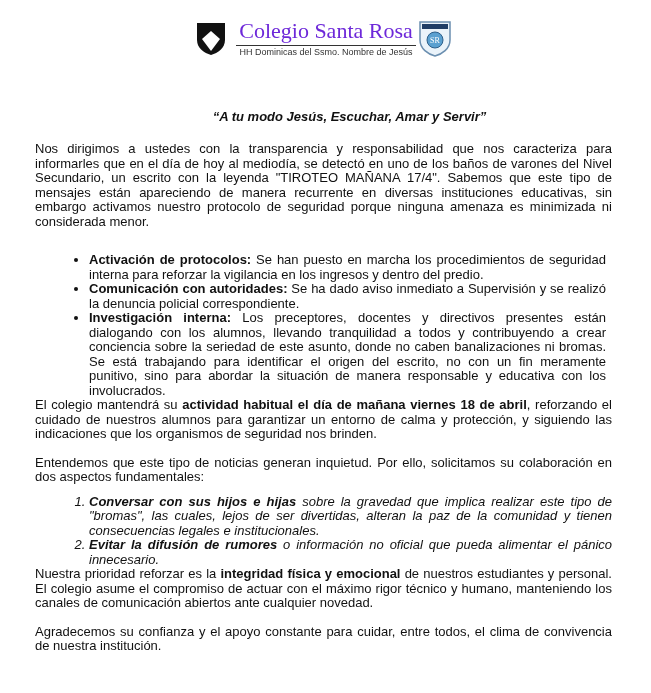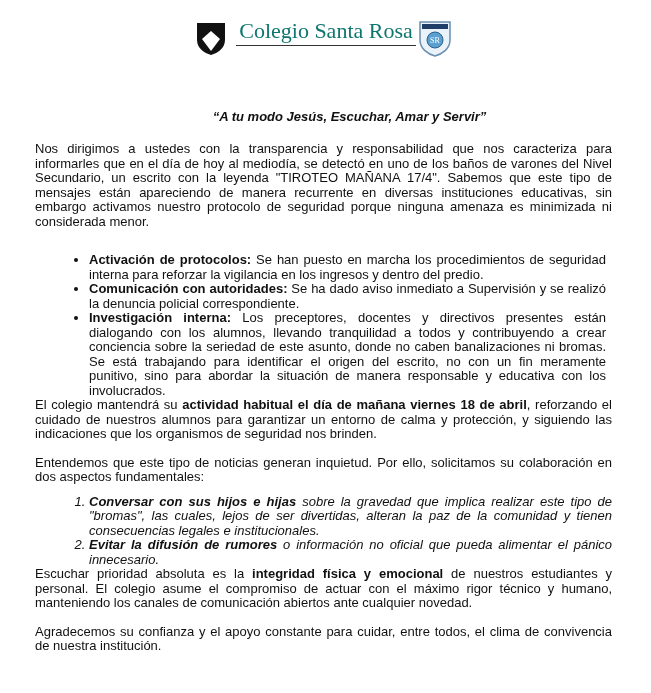--- a/index.html
+++ b/index.html
@@ -1,21 +1,21 @@
 <!DOCTYPE html>
 <html><head>
 <meta charset="utf-8">
 <style>
   html, body { margin:0; padding:0; background:#ffffff; }
   body { width:651px; height:693px; overflow:hidden; position:relative;
          font-family:"Liberation Sans", sans-serif; color:#111; }
   .header { position:absolute; top:18px; left:196px; width:272px; height:42px; }
   .shield-left { position:absolute; left:0; top:4px; width:30px; height:34px; }
   .title-block { position:absolute; left:40px; top:0; width:180px; }
-  .school-name { font-family:"Liberation Serif", serif; font-size:22px; color:#0f766e; line-height:26px; text-align:center; }
+  .school-name { font-family:"Liberation Serif", serif; font-size:22px; color:#6d28d9; line-height:26px; text-align:center; }
   .title-rule { height:1px; background:#333; margin:1px 0 1px 0; }
   .school-sub { font-size:9px; color:#333; text-align:center; line-height:11px; }
   .shield-right { position:absolute; left:222px; top:2px; width:34px; height:38px; }
 
   .motto { position:absolute; top:109px; left:0; width:651px; text-align:center;
            font-weight:bold; font-style:italic; font-size:13px;padding-left:24px; }
 
   .content { position:absolute; top:142px; left:35px; width:577px; font-size:13px; line-height:14.5px; }
   .content p { margin:0; text-align:justify; }
   .gap { height:14px; }
@@ -29,20 +29,21 @@
 <body>
 
 <div class="header">
   <svg class="shield-left" viewBox="0 0 30 34">
     <path d="M1 1 H29 V18 C29 26 22 31 15 33 C8 31 1 26 1 18 Z" fill="#111"></path>
     <path d="M15 9 L24 17 L15 29 L6 17 Z" fill="#fff"></path>
   </svg>
   <div class="title-block">
     <div class="school-name">Colegio Santa Rosa</div>
     <div class="title-rule"></div>
+    <div class="school-sub">HH Dominicas del Ssmo. Nombre de Jesús</div>
   </div>
   <svg class="shield-right" viewBox="0 0 34 38">
     <path d="M2 2 H32 V20 C32 29 24 34 17 36 C10 34 2 29 2 20 Z" fill="#eaf3fa" stroke="#6b8fb0" stroke-width="1.5"></path>
     <rect x="4" y="4" width="26" height="5" fill="#1f3d66"></rect>
     <circle cx="17" cy="20" r="8" fill="#5aa0d0" stroke="#2d5f8a" stroke-width="1"></circle>
     <text x="17" y="23" font-size="8" text-anchor="middle" fill="#fff" font-family="Liberation Serif, serif">SR</text>
   </svg>
 </div>
 
 <div class="motto">“A tu modo Jesús, Escuchar, Amar y Servir”</div>
@@ -59,17 +60,17 @@
 
   <p><span>El colegio mantendrá su </span><b>actividad habitual el día de mañana viernes 18 de abril</b><span>, reforzando el cuidado de nuestros alumnos para garantizar un entorno de calma y protección, y siguiendo las indicaciones que los organismos de seguridad nos brinden.</span></p>
   <div class="gap"></div>
   <p>Entendemos que este tipo de noticias generan inquietud. Por ello, solicitamos su colaboración en dos aspectos fundamentales:</p>
 
   <ol class="asks">
     <li><b>Conversar con sus hijos e hijas</b><span> sobre la gravedad que implica realizar este tipo de "bromas", las cuales, lejos de ser divertidas, alteran la paz de la comunidad y tienen consecuencias legales e institucionales.</span></li>
     <li><b>Evitar la difusión de rumores</b><span> o información no oficial que pueda alimentar el pánico innecesario.</span></li>
   </ol>
 
-  <p><span>Escuchar prioridad absoluta es la </span><b>integridad física y emocional</b><span> de nuestros estudiantes y personal. El colegio asume el compromiso de actuar con el máximo rigor técnico y humano, manteniendo los canales de comunicación abiertos ante cualquier novedad.</span></p>
+  <p><span>Nuestra prioridad reforzar es la </span><b>integridad física y emocional</b><span> de nuestros estudiantes y personal. El colegio asume el compromiso de actuar con el máximo rigor técnico y humano, manteniendo los canales de comunicación abiertos ante cualquier novedad.</span></p>
   <div class="gap"></div>
   <p>Agradecemos su confianza y el apoyo constante para cuidar, entre todos, el clima de convivencia de nuestra institución.</p>
 
 </div>
 
 </body></html>

